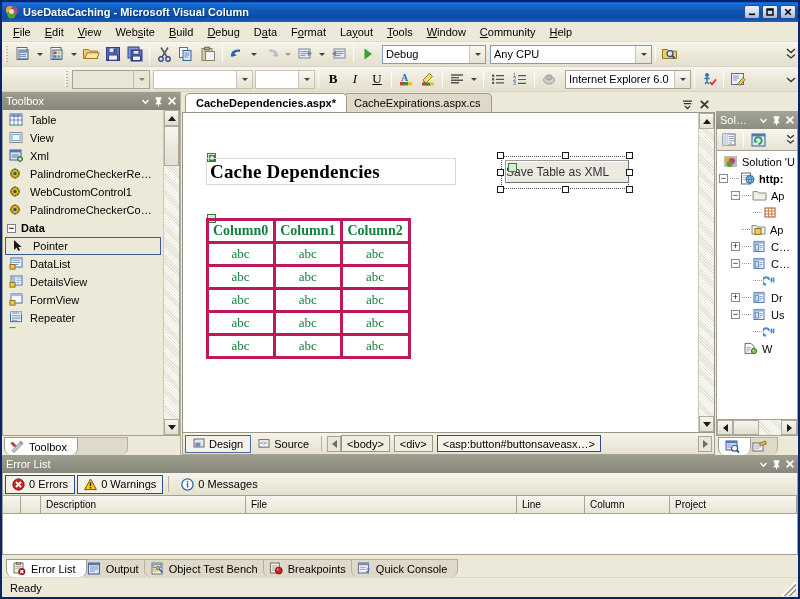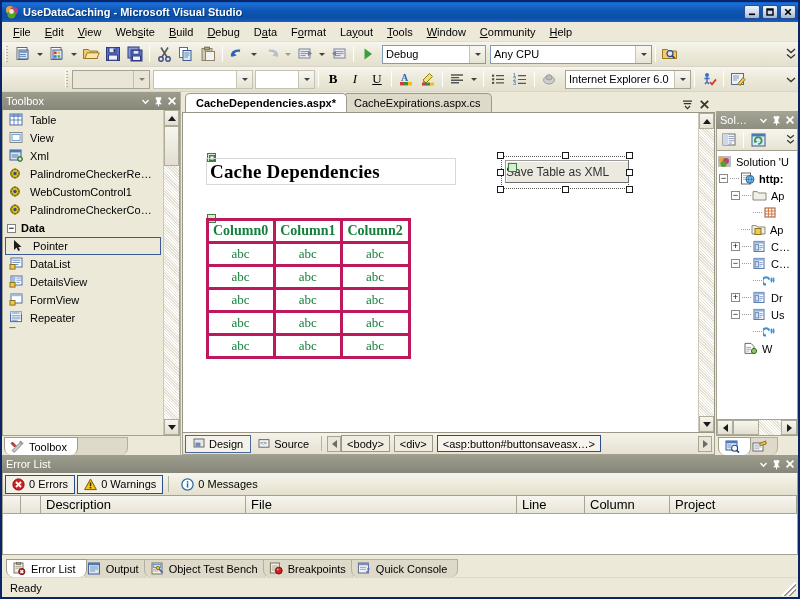--- a/index.html
+++ b/index.html
@@ -431,21 +431,21 @@
     background: #fff;
     border: 1px solid #a5a190; border-top:none;
     display:flex; flex-direction: column;
   }
   .el-head { height: 18px; flex: 0 0 18px; display: flex; background: #ece9d8; }
   .el-th {
     border-right: 1px solid #a9a594;
     border-bottom: 1px solid #a9a594;
     background: linear-gradient(to bottom,#f7f6ef,#e8e5d6);
     display: flex; align-items: center;
-    padding-left: 5px; font-size: 13px; color:#000;
+    padding-left: 5px; font-size: 10px; color:#000;
     height: 18px;
   }
   .el-blank { flex: 1 1 auto; background: #fff; }
 
   
   .statusbar {
     height: 20px; flex: 0 0 20px;
     background: #ece9d8;
     border-top: 1px solid #dedacb;
     display: flex; align-items: center;
@@ -470,21 +470,21 @@
 
   <div class="titlebar">
     <span class="title-icon">
       <svg width="14" height="14" viewBox="0 0 14 14">
         <circle cx="5" cy="5" r="4" fill="#e8a33d"></circle>
         <circle cx="9" cy="6" r="4" fill="#b5437a"></circle>
         <circle cx="6.5" cy="9.5" r="4" fill="#5aa02c"></circle>
         <circle cx="6.5" cy="6.5" r="2.4" fill="#f2e7c8"></circle>
       </svg>
     </span>
-    <span class="title-text">UseDataCaching - Microsoft Visual Studio</span>
+    <span class="title-text">UseDataCaching - Microsoft Visual Column</span>
     <span class="win-btns">
       <span class="win-btn">
         <svg width="10" height="10" viewBox="0 0 10 10">
             <rect x="2" y="6.5" width="6" height="1.6" fill="#000"></rect>
           </svg>
       </span>
       <span class="win-btn">
         <svg width="10" height="10" viewBox="0 0 10 10">
             <rect x="2" y="2" width="6" height="6" fill="none" stroke="#000" stroke-width="1.4"></rect>
             <rect x="2" y="2" width="6" height="1.6" fill="#000"></rect>
@@ -1155,21 +1155,21 @@
           <span style="flex:1 1 auto"></span>
           <span class="tbtn small" style="width:10px;flex:0 0 10px">
             <svg width="9" height="14" viewBox="0 0 9 14">
               <path d="M1.2 2.2 L4.5 5 L7.8 2.2" stroke="#333" stroke-width="1.2" fill="none"></path>
               <path d="M1.2 7.2 L4.5 10 L7.8 7.2" stroke="#333" stroke-width="1.2" fill="none"></path>
             </svg>
           </span>
         </div>
 
         <div class="se-body">
-          <div class="se-row" style="">
+          <div class="se-row" style="padding-left:6px">
             <span class="se-ic">
               <svg width="15" height="13" viewBox="0 0 15 13">
                 <rect x="1" y="1" width="13" height="11" fill="#bdbdbd"></rect>
                 <circle cx="5" cy="5" r="3" fill="#e8a33d"></circle>
                 <circle cx="9" cy="6" r="3" fill="#b5437a"></circle>
                 <circle cx="6.5" cy="9" r="3" fill="#5aa02c"></circle>
               </svg>
             </span>
             <span>Solution 'U</span>
           </div>

